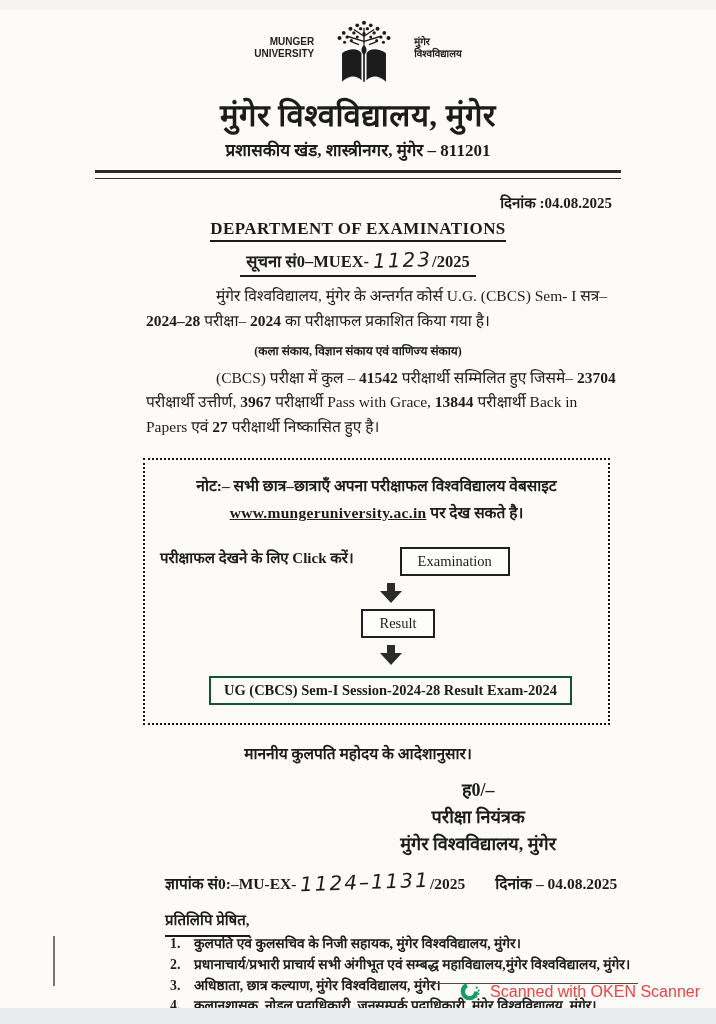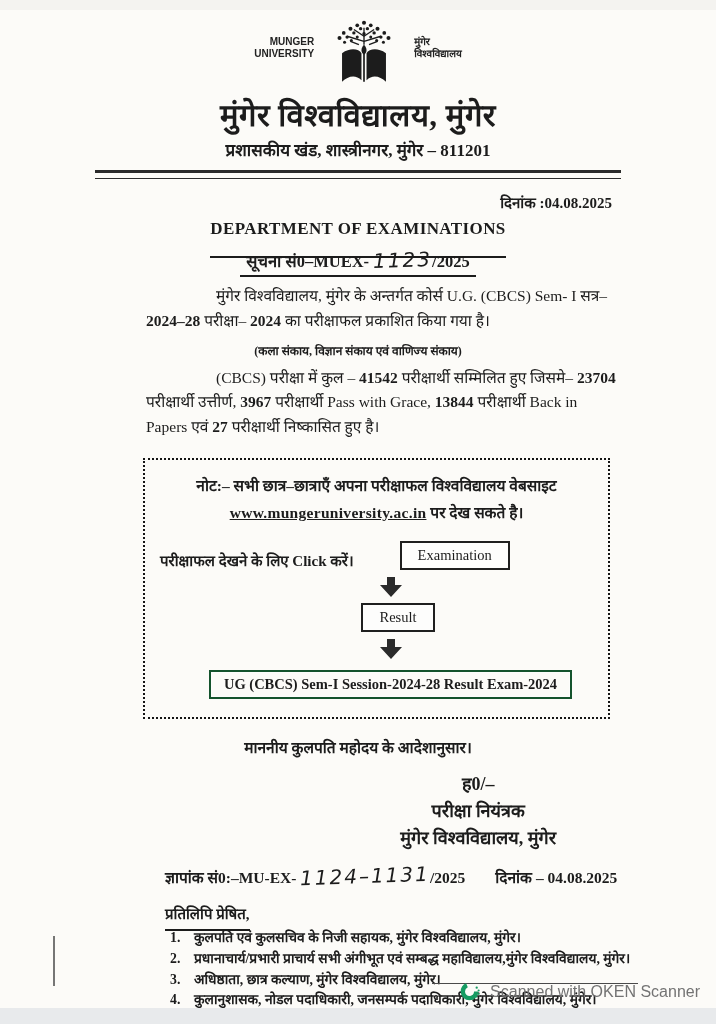--- a/index.html
+++ b/index.html
@@ -20,56 +20,56 @@
   .logo-row{display:flex;justify-content:center;align-items:center;gap:7px;}
   .logo-side{font-family:"Liberation Sans","DejaVu Sans",sans-serif;font-weight:bold;font-size:10px;line-height:1.2;margin-bottom:13px;color:#222;}
   .logo-side.left{text-align:right;}
   .logo-side.right{text-align:left;}
   .title{font-size:31px;font-weight:bold;margin-top:1px;letter-spacing:.5px;}
   .address{font-size:17px;font-weight:bold;margin-top:3px;}
   .rule{margin:9px 95px 0 95px;height:5px;border-top:3px solid #2b2b2b;border-bottom:1px solid #2b2b2b;}
   
   .date-right{text-align:right;margin:13px 104px 0 0;font-weight:bold;font-size:15px;}
   .dept{text-align:center;margin-top:7px;font-weight:bold;font-size:17px;letter-spacing:.4px;}
-  .dept span{border-bottom:2.5px solid #1c1c1c;padding-bottom:18px;}
+  .dept span{border-bottom:2.5px solid #1c1c1c;padding-bottom:2px;}
   .ref{text-align:center;margin-top:9px;font-weight:bold;font-size:16.5px;}
   .ref .wrap{display:inline-block;border-bottom:2px solid #1c1c1c;padding:0 6px 3px 6px;}
   .hand{font-family:"DejaVu Sans",sans-serif;font-style:italic;font-weight:500;letter-spacing:2px;display:inline-block;transform:rotate(-2deg);}
   .hand.big{font-size:20px;}
   
   .p{margin:7px 96px 0 146px;font-size:15.5px;line-height:1.6;text-align:left;}
   .indent{text-indent:70px;}
   .b{font-weight:bold;}
   .faculties{text-align:center;margin-top:8px;font-size:12px;font-weight:600;}
   
   .note-box{margin:18px 106px 0 143px;border:2.5px dotted #141414;padding:12px 10px 18px 10px;background:transparent;}
   .note-text{text-align:center;font-size:15.5px;font-weight:600;line-height:1.75;}
   .url{font-weight:bold;text-decoration:underline;letter-spacing:.3px;}
-  .click-row{display:flex;align-items:flex-end;margin-top:15px;}
+  .click-row{display:flex;align-items:flex-start;margin-top:21px;}
   .click-label{font-size:15px;font-weight:600;padding-left:5px;white-space:nowrap;}
   .step-box{border:2px solid #1f1f1f;padding:4px 16px;font-size:14.5px;display:inline-block;background:#fdfdfc;margin-left:15px;}
   .exam{margin-left:46px;}
   .flow-center{text-align:center;margin-left:28px;}
   .arrow{display:block;margin:7px auto 6px auto;}
   .wide-box{border:2px solid #14532d;padding:4px 13px;font-size:14.5px;font-weight:600;display:inline-block;margin-top:5px;box-shadow:0 0 0 1px #fdfdfc inset;}
   
   .order-line{text-align:center;margin-top:17px;font-size:15.5px;font-weight:600;}
   .signoff{width:fit-content;margin:13px 160px 0 auto;text-align:center;font-size:18px;font-weight:600;line-height:1.5;}
   .memo-line{margin:12px 0 0 165px;font-size:15.5px;font-weight:bold;}
   .memo-date{margin-left:26px;}
   
   .copies-heading{margin:15px 0 0 165px;font-size:15px;font-weight:bold;}
   .copies-heading span{border-bottom:2px solid #1c1c1c;padding-bottom:7px;}
   .copies-list{margin:5px 80px 0 170px;font-size:13.8px;line-height:1.5;font-weight:600;}
   .copy-item{display:flex;}
   .copy-item .num{width:24px;flex:none;}
   
   .artifact-v{position:absolute;left:53px;top:936px;width:2px;height:50px;background:#4a4a4a;opacity:.75;}
   .scan-hline{position:absolute;right:78px;top:983px;width:206px;border-top:1.5px solid #4a4a4a;}
-  .oken{position:absolute;right:16px;bottom:6px;display:flex;align-items:center;gap:9px;font-family:"Liberation Sans","DejaVu Sans",sans-serif;font-size:16px;color:#737373;}
+  .oken{position:absolute;right:16px;bottom:6px;display:flex;align-items:center;gap:9px;font-family:"Liberation Sans","DejaVu Sans",sans-serif;font-size:16px;color:#ef4444;}
   .footer-strip{width:716px;height:16px;background:#e8eaec;}
 </style>
 </head>
 <body>
 
 <div class="page">
 
   <div class="header">
     <div class="logo-row">
       <div class="logo-side left">

